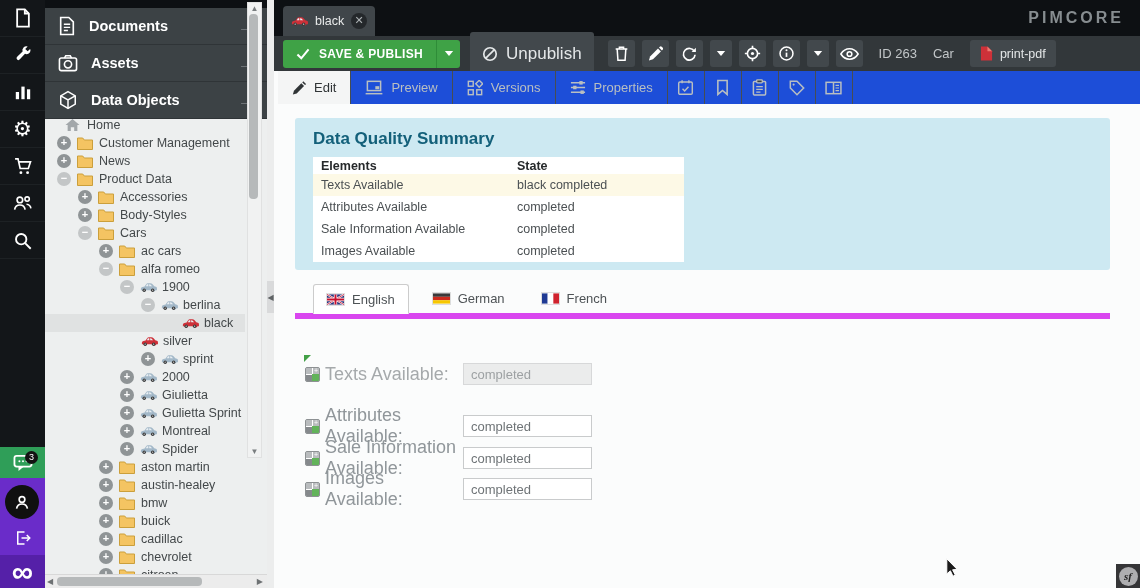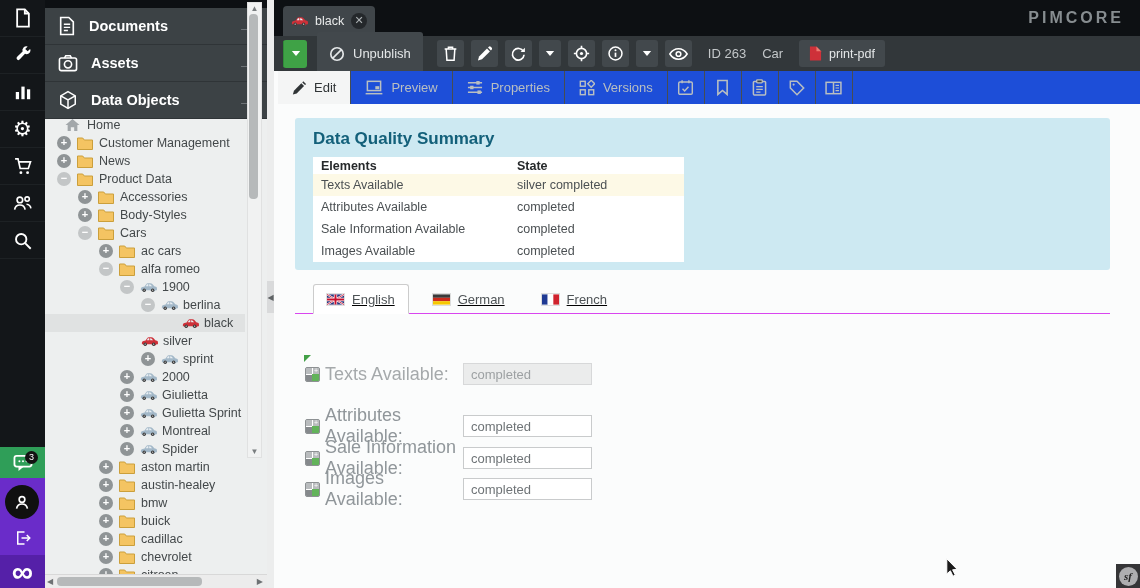--- a/index.html
+++ b/index.html
@@ -51,21 +51,21 @@
   #doc-tab{margin-left:9px;height:30px;background:#40464a;border-radius:4px 4px 0 0;display:flex;align-items:center;padding:0 8px;gap:7px;cursor:pointer;}
   #doc-tab .tab-label{color:#e8eaea;font-size:12.5px;}
   #tab-close{width:16px;height:16px;border-radius:50%;background:#24282b;color:#aeb3b5;font-size:11px;line-height:15px;text-align:center;cursor:pointer;}
   #pimcore-logo{margin-left:auto;align-self:center;margin-right:16px;color:#878d90;font-size:16px;font-weight:bold;letter-spacing:3px;}
 
   #toolbar{position:absolute;left:0;top:36px;width:100%;height:35px;background:#32373a;display:flex;align-items:center;padding-left:9px;box-sizing:border-box;}
   .tb-btn{height:27px;background:#42484c;border-radius:3px;display:flex;align-items:center;justify-content:center;color:#e4e7e8;cursor:pointer;}
   #save-btn{display:flex;height:28px;border-radius:3px;overflow:hidden;cursor:pointer;}
   #save-main{background:#3fa246;color:#fff;display:flex;align-items:center;gap:9px;padding:0 13px;font-size:12px;font-weight:bold;letter-spacing:.3px;}
   #save-caret{background:#3fa246;border-left:1px solid #2f8c38;width:23px;display:flex;align-items:center;justify-content:center;color:#fff;}
-  #unpublish-btn{margin-left:10px;padding:8px 12px;gap:8px;font-size:13px;}
+  #unpublish-btn{margin-left:10px;padding:8px 12px;gap:8px;font-size:17px;}
   .icon-btn{width:27px;margin-left:7px;}
   .icon-btn.narrow{width:22px;}
   .tb-text{color:#c3c7c9;font-size:13px;margin-left:16px;}
   #print-btn{margin-left:16px;padding:0 10px;gap:7px;font-size:12.5px;}
 
   #edittabs{position:absolute;left:4px;top:71px;width:100%;height:33px;background:#1d4ed8;display:flex;}
   .etab{height:33px;display:flex;align-items:center;justify-content:center;gap:8px;color:#b9bfc1;font-size:13px;border-right:1px solid #474d51;cursor:pointer;box-sizing:border-box;padding:0 14px;}
   .etab.active{background:#f4f5f5;color:#303436;}
   .etab.icononly{width:37px;padding:0;}
 
@@ -76,21 +76,21 @@
 
   #summary-panel{margin:14px 30px 0 21px;width:815px;height:152px;background:#cde9f2;border-radius:3px;box-sizing:border-box;}
   #summary-title{padding:11px 0 0 18px;color:#13607a;font-size:17px;font-weight:bold;}
   #summary-table{margin:8px 0 0 18px;border-collapse:collapse;width:371px;font-size:12.5px;}
   #summary-table th{background:#fff;text-align:left;font-weight:bold;color:#26292b;height:17px;padding:0 0 0 8px;}
   #summary-table td{height:22px;padding:0 0 0 8px;color:#4b5053;}
   #summary-table .c1{width:188px;}
   tr.warning td{background:#fdf9e6;}
   tr.success td{background:#ffffff;}
 
-  #lang-row{margin:14px 30px 0 21px;border-bottom:1px solid #d946ef;display:flex;align-items:flex-end;padding-left:18px;height:29px;box-sizing:content-box;text-decoration:underline;}
+  #lang-row{margin:14px 30px 0 21px;border-bottom:6px solid #d946ef;display:flex;align-items:flex-start;padding-left:18px;height:29px;box-sizing:content-box;}
   .ltab{display:flex;align-items:center;gap:8px;font-size:13px;color:#4e5356;padding:0 13px;height:28px;margin-right:11px;cursor:pointer;}
   .ltab.active{background:#fff;border:1px solid #ccc;border-bottom:1px solid #fff;border-radius:3px 3px 0 0;margin-bottom:-1px;}
   .flag{width:17px;height:11px;box-shadow:0 0 0 1px rgba(0,0,0,.12);}
 
   .field-row{position:absolute;left:31px;display:flex;align-items:center;height:22px;}
   .calc-icon{position:relative;width:13px;height:13px;border:1px solid #8d9193;border-radius:2px;margin-right:5px;overflow:hidden;background:#b9bcbe;}
   .calc-icon i{position:absolute;font-style:normal;}
   .cTL{left:0;top:0;width:6px;height:6px;background:#b9bcbe;border-right:1px solid #fff;border-bottom:1px solid #fff;}
   .cTR{right:0;top:0;width:6px;height:6px;background:#b9bcbe;color:#fff;font-size:7px;line-height:6px;text-align:center;border-bottom:1px solid #fff;}
   .cBL{left:0;bottom:0;width:6px;height:6px;background:#85898c;border-right:1px solid #fff;}
@@ -546,20 +546,28 @@
             </svg>
           </span>
         <span class="tab-label">black</span>
         <span id="tab-close">✕</span>
       </div>
       <div id="pimcore-logo">PIMCORE</div>
     </div>
 
     <div id="toolbar">
       <div id="save-btn">
+        <div id="save-main">
+          <span>
+              <svg width="14" height="12" viewBox="0 0 16 14">
+                <path d="M1.5 7.5l4.5 4.5L14.5 1.5" fill="none" stroke="#fff" stroke-width="2.4"></path>
+              </svg>
+            </span>
+          <span>SAVE &amp; PUBLISH</span>
+        </div>
         <div id="save-caret">
             <svg width="10" height="7" viewBox="0 0 12 8">
               <path d="M1 1l5 6 5-6z" fill="#fff"></path>
             </svg>
           </div>
       </div>
       <div class="tb-btn" id="unpublish-btn">
         <span>
             <svg width="16" height="16" viewBox="0 0 18 18">
               <circle cx="9" cy="9" r="7" fill="none" stroke="#e4e7e8" stroke-width="1.9"></circle>
@@ -662,39 +670,39 @@
             <svg width="18" height="15" viewBox="0 0 20 17">
               <rect x="2.5" y="1.5" width="15" height="10.5" fill="none" stroke="currentColor" stroke-width="1.7"></rect>
               <path d="M0.5 15.5h19" stroke="currentColor" stroke-width="1.7"></path>
               <rect x="11.5" y="7" width="4.5" height="3.5" fill="currentColor"></rect>
             </svg>
           </span>
           <span>Preview</span>
         </div>
         <div class="etab">
           <span>
+            <svg width="16" height="16" viewBox="0 0 18 18">
+              <rect x="1.5" y="1.5" width="5.5" height="5.5" fill="none" stroke="currentColor" stroke-width="1.6"></rect>
+              <rect x="11" y="1.5" width="5.5" height="5.5" fill="none" stroke="currentColor" stroke-width="1.6" transform="rotate(45 13.75 4.25)"></rect>
+              <rect x="1.5" y="11" width="5.5" height="5.5" fill="none" stroke="currentColor" stroke-width="1.6"></rect>
+              <rect x="11" y="11" width="5.5" height="5.5" fill="none" stroke="currentColor" stroke-width="1.6"></rect>
+            </svg>
+          </span>
+          <span>Versions</span>
+        </div>
+        <div class="etab">
+          <span>
             <svg width="16" height="15" viewBox="0 0 18 17">
               <path d="M1 3.2h16M1 8.5h16M1 13.8h16" stroke="currentColor" stroke-width="1.6"></path>
               <rect x="10.5" y="1.2" width="3.8" height="4" fill="currentColor"></rect>
               <rect x="3.5" y="6.5" width="3.8" height="4" fill="currentColor"></rect>
               <rect x="11.8" y="11.8" width="3.8" height="4" fill="currentColor"></rect>
             </svg>
           </span>
           <span>Properties</span>
-        </div>
-        <div class="etab">
-          <span>
-            <svg width="16" height="16" viewBox="0 0 18 18">
-              <rect x="1.5" y="1.5" width="5.5" height="5.5" fill="none" stroke="currentColor" stroke-width="1.6"></rect>
-              <rect x="11" y="1.5" width="5.5" height="5.5" fill="none" stroke="currentColor" stroke-width="1.6" transform="rotate(45 13.75 4.25)"></rect>
-              <rect x="1.5" y="11" width="5.5" height="5.5" fill="none" stroke="currentColor" stroke-width="1.6"></rect>
-              <rect x="11" y="11" width="5.5" height="5.5" fill="none" stroke="currentColor" stroke-width="1.6"></rect>
-            </svg>
-          </span>
-          <span>Versions</span>
         </div>
         <div class="etab icononly">
           <span>
             <svg width="17" height="17" viewBox="0 0 20 20">
               <rect x="2" y="3.5" width="16" height="14.5" rx="1.5" fill="none" stroke="currentColor" stroke-width="1.7"></rect>
               <path d="M6 1.5v3.5M14 1.5v3.5" stroke="currentColor" stroke-width="1.7"></path>
               <path d="M6.5 11.5l2.5 2.5 4.5-5" fill="none" stroke="currentColor" stroke-width="1.7"></path>
             </svg>
           </span>
         </div>
@@ -740,21 +748,21 @@
         <table id="summary-table">
           <thead>
               <tr>
             <th class="c1">Elements</th>
             <th>State</th>
           </tr>
             </thead>
           <tbody id="summary-body">
               <tr class="warning">
                 <td class="c1">Texts Available</td>
-                <td>silver completed</td>
+                <td>black completed</td>
               </tr>
               <tr class="success">
                 <td class="c1">Attributes Available</td>
                 <td>completed</td>
               </tr>
               <tr class="success">
                 <td class="c1">Sale Information Available</td>
                 <td>completed</td>
               </tr>
               <tr class="success">

